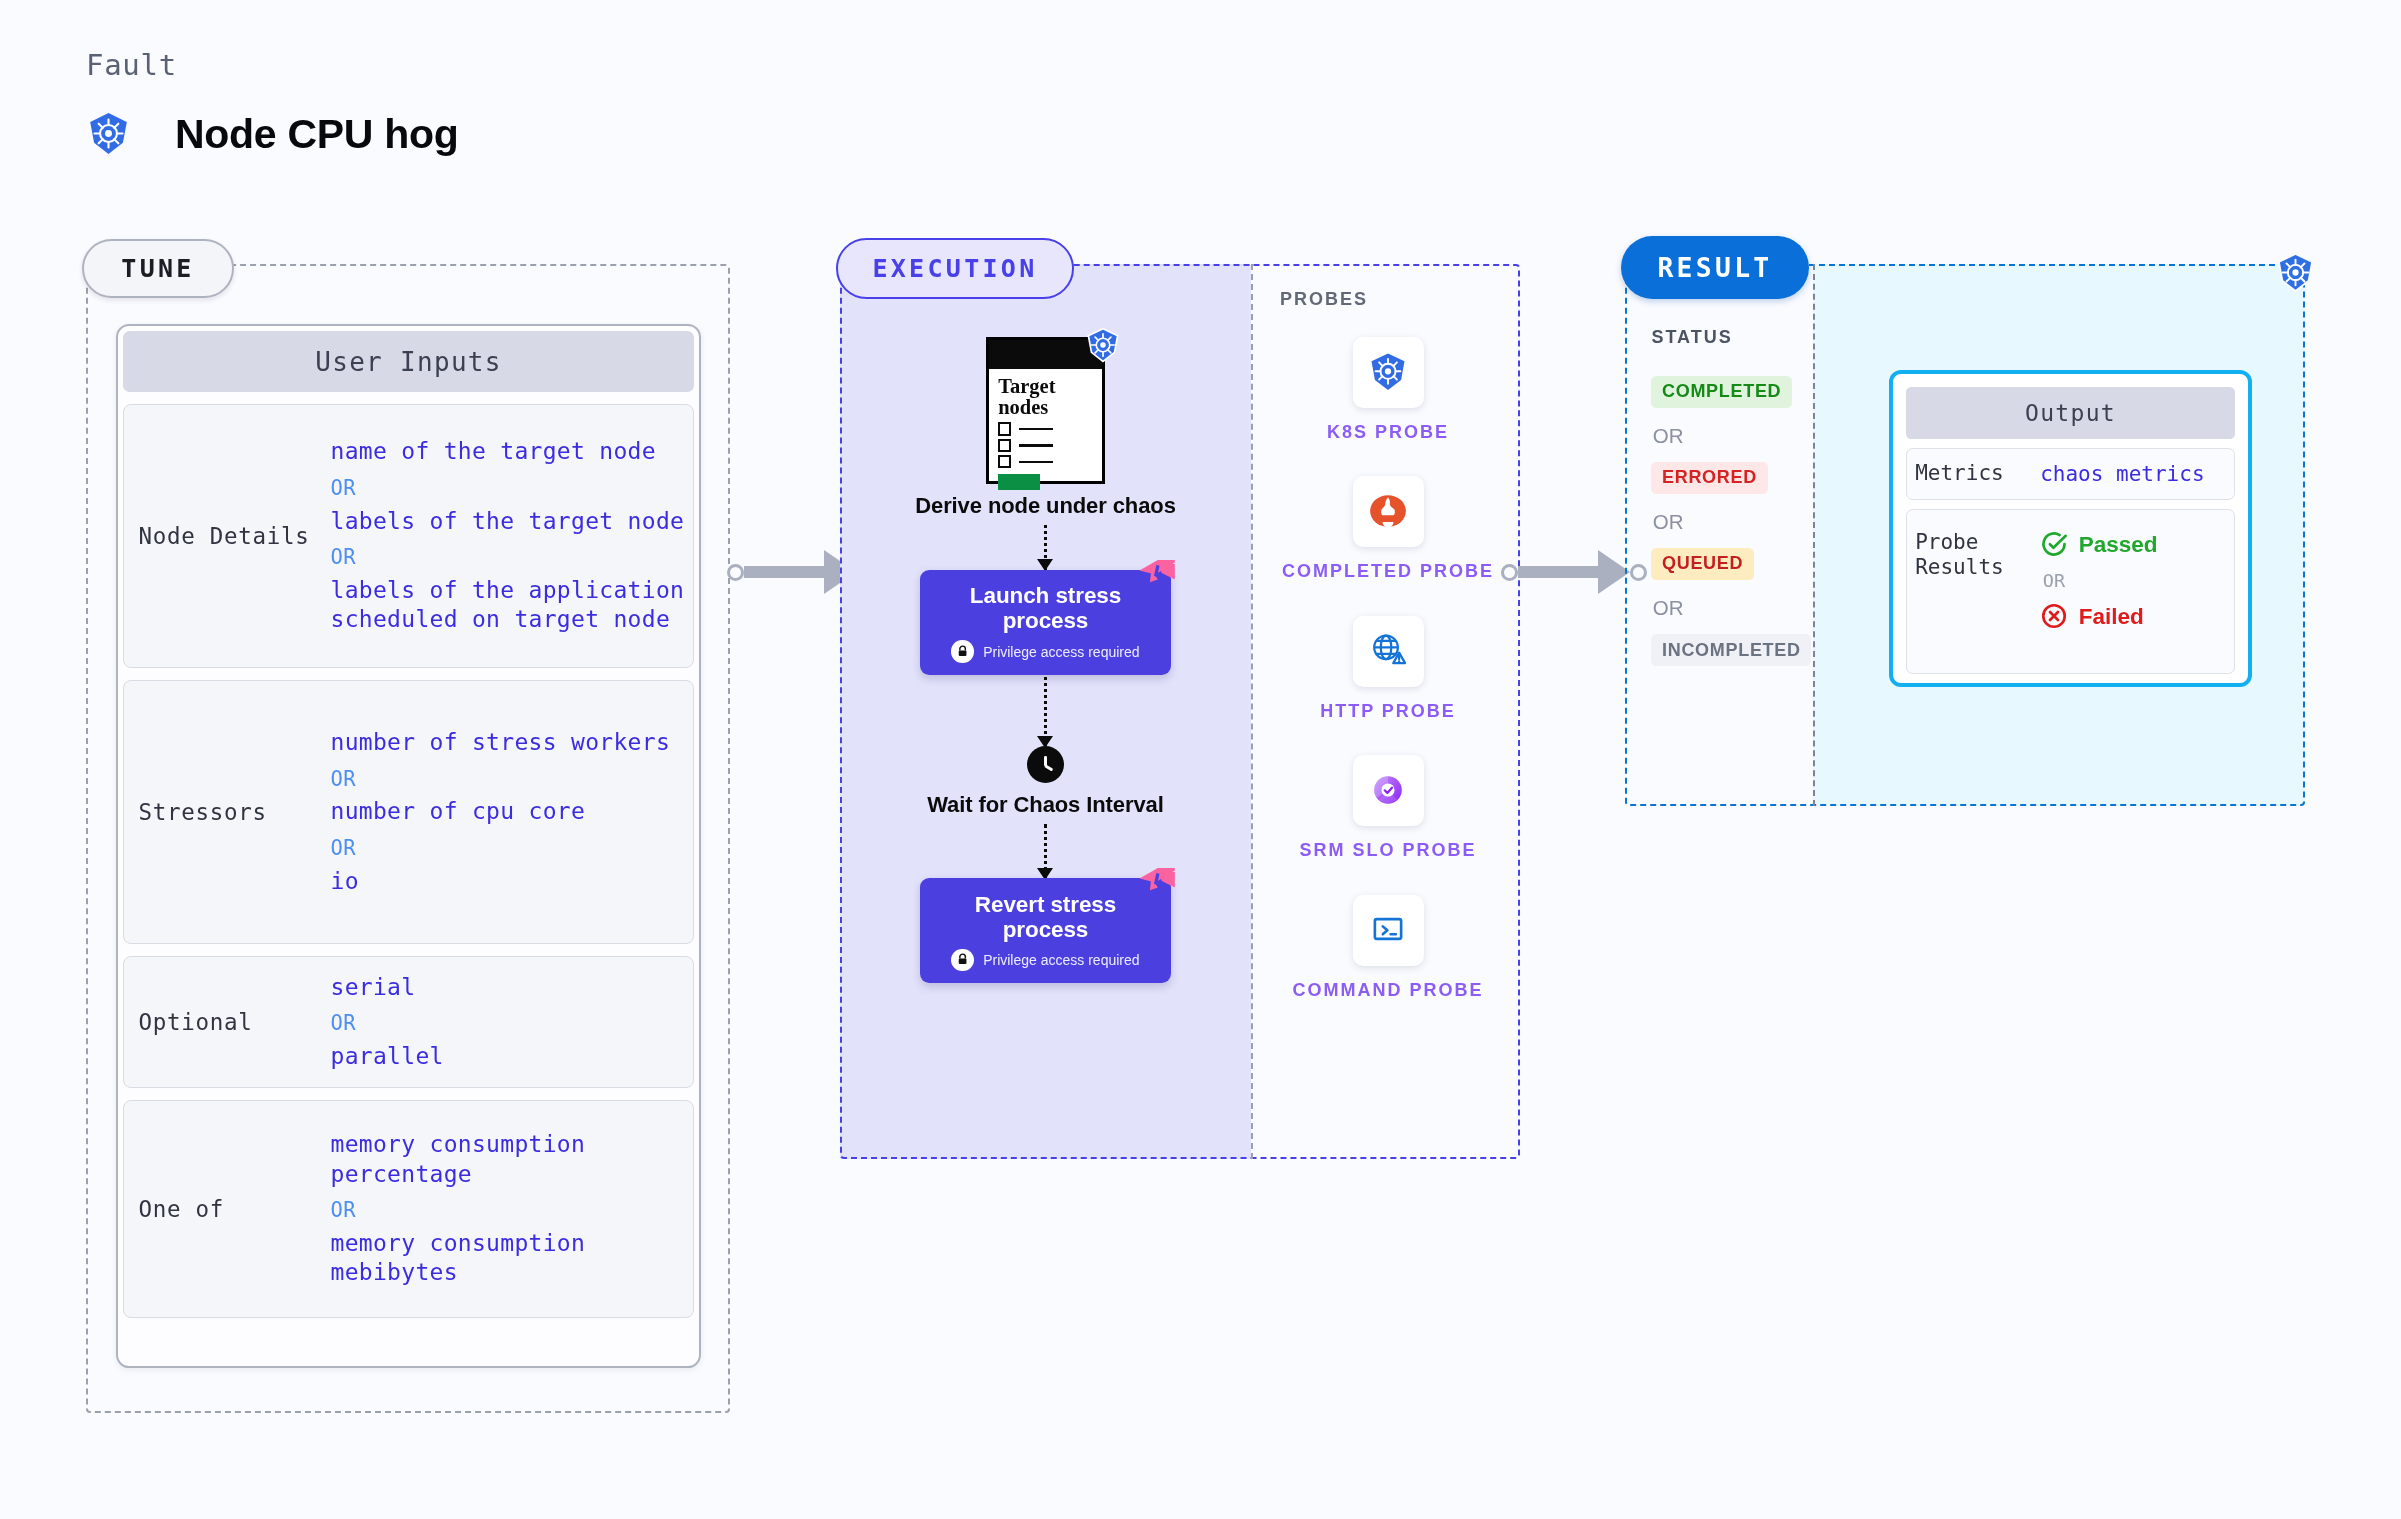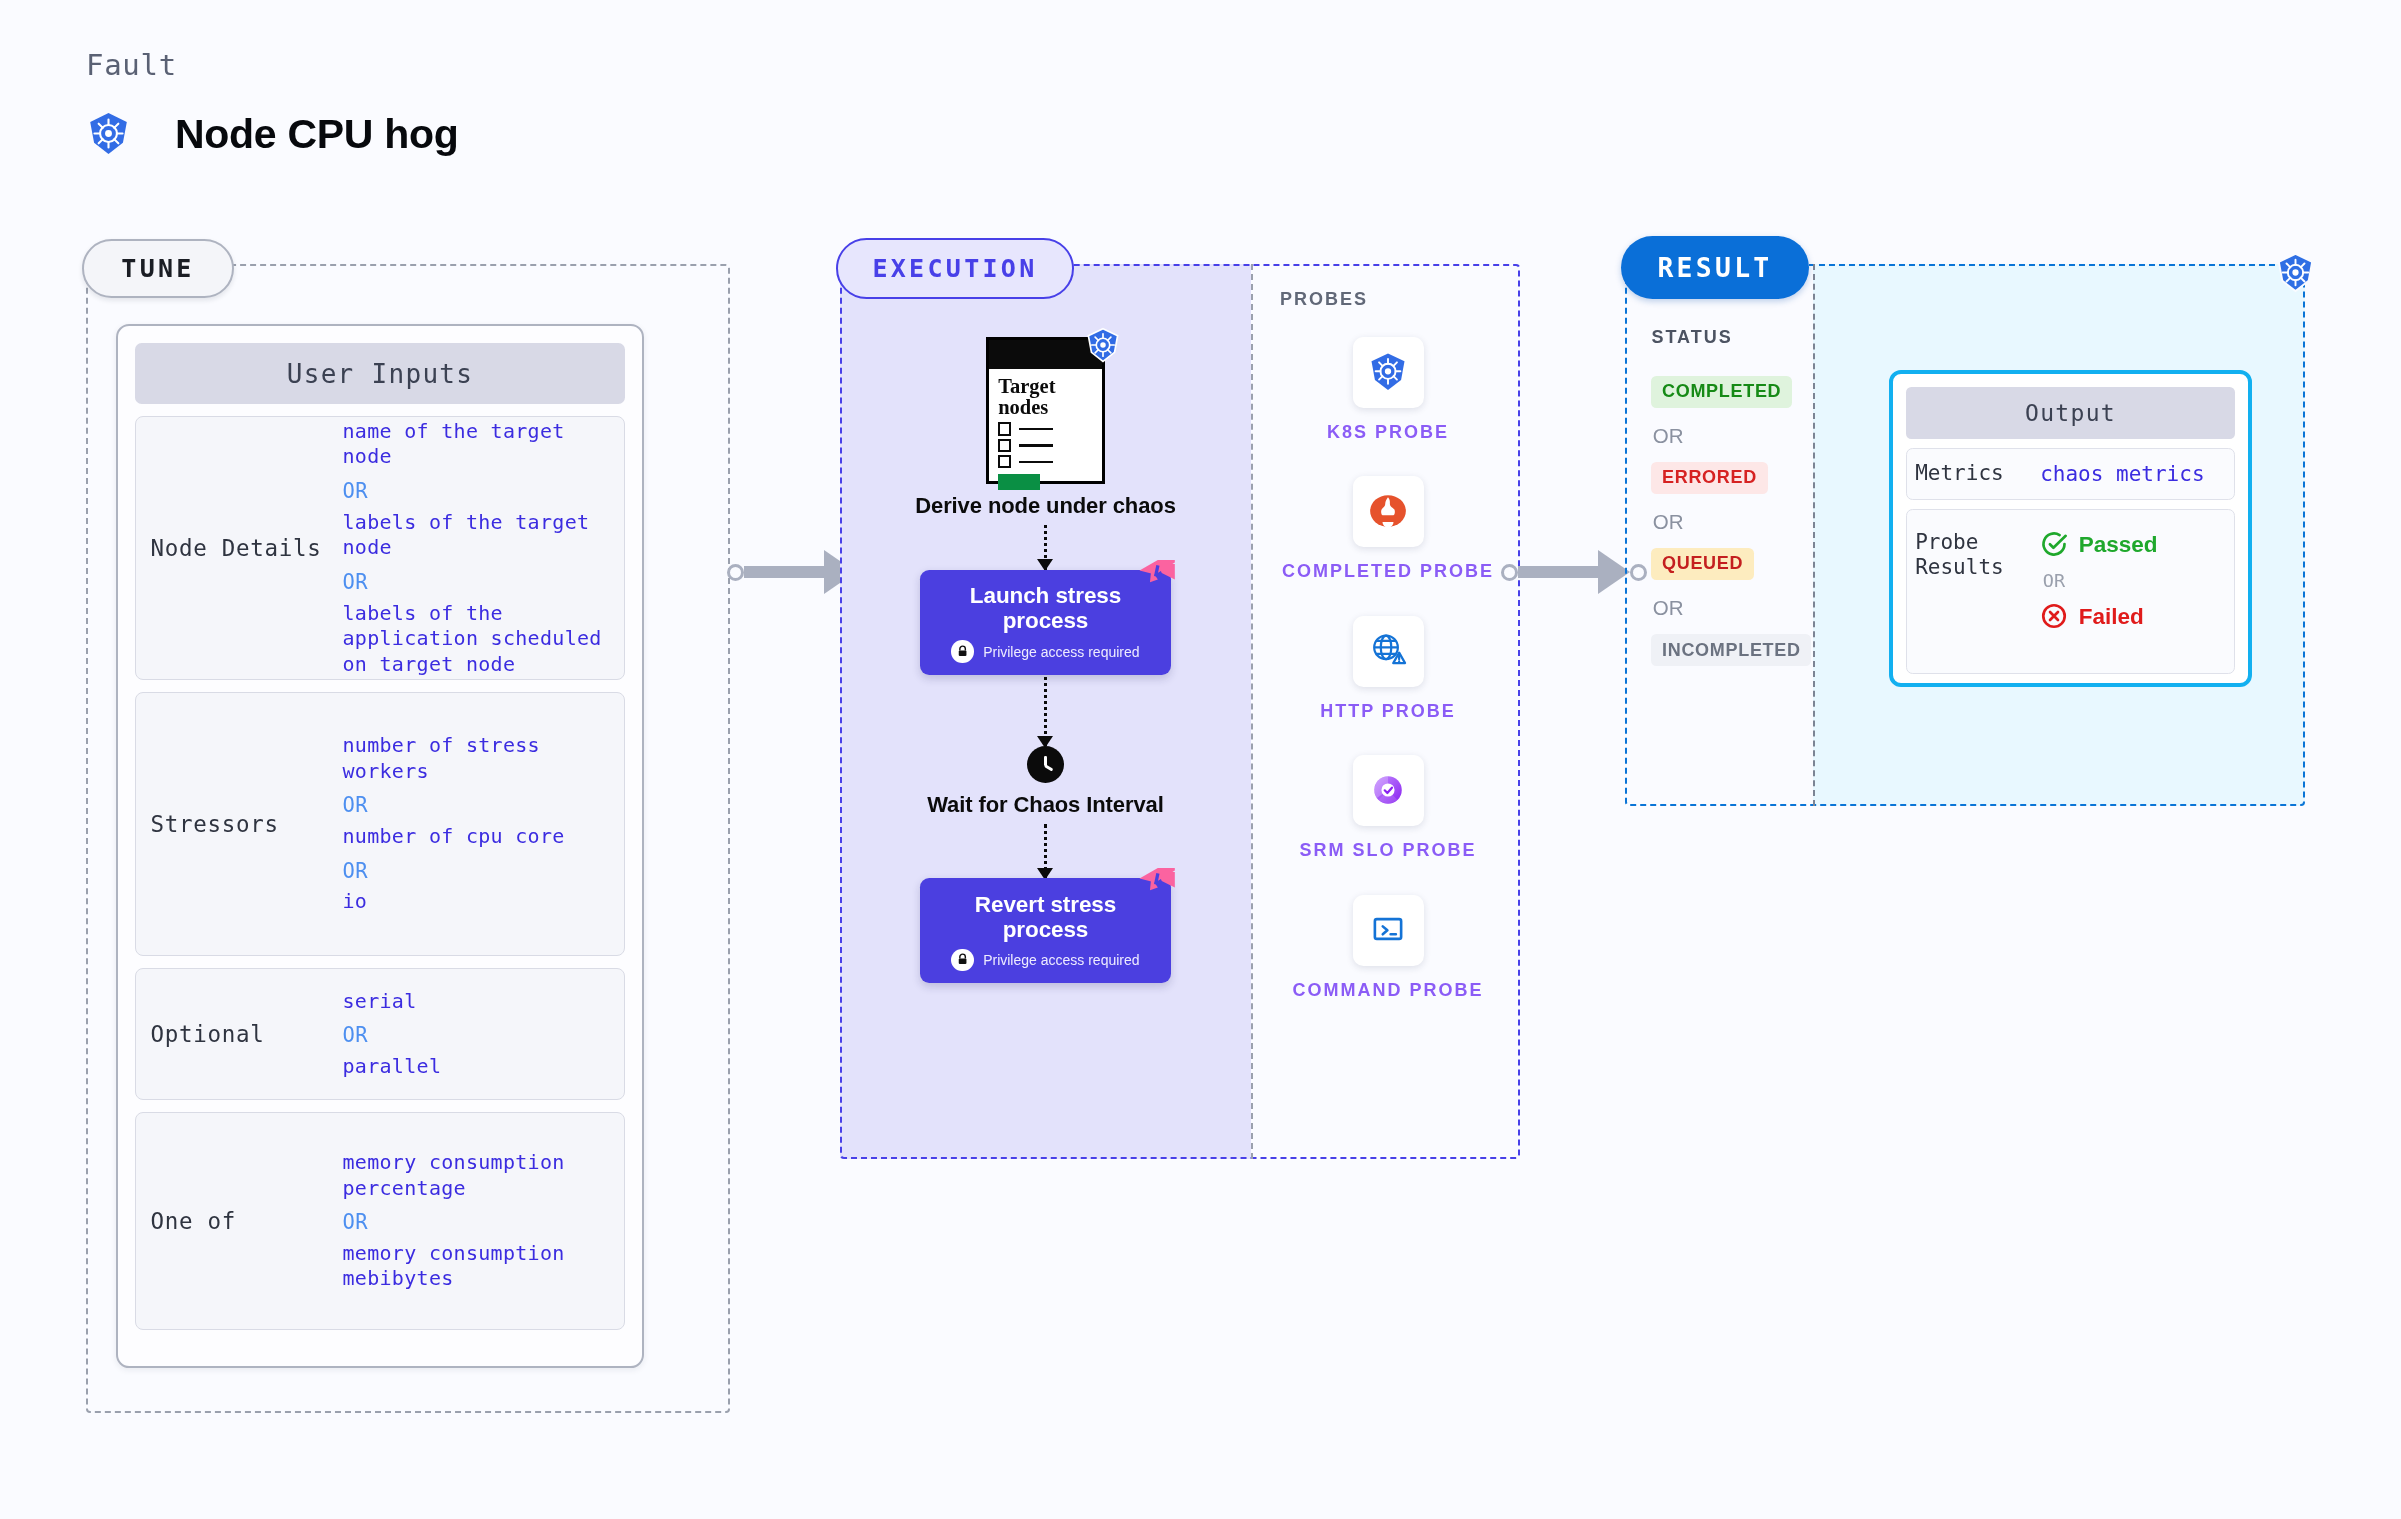--- a/index.html
+++ b/index.html
@@ -43,45 +43,45 @@
   #tune-region .region-box { border: 2.6px dashed #9aa0ad; background: transparent; }
   #tune-pill {
     left: -4px; top: -25px; width: 152px; height: 59px;
     background: #f4f5f9; border: 2.6px solid #aeb3c0;
     box-shadow: 0 2.6px 5.3px rgba(20,25,45,0.10);
   }
   #tune-pill span { font-size: 25px; color: #1a1d24; }
 
   
   .ui-card {
-    position: absolute; left: 116px; top: 324px; width: 528px; height: 1044px;
+    position: absolute; left: 116px; top: 324px; width: 585px; height: 1044px;
     background: #fdfdff; border: 2.6px solid #aeb3c0; border-radius: 13.2px;
     box-shadow: 0 2px 6px rgba(30,35,60,0.08);
-    padding: 17px;
+    padding: 5px;
   }
   .ui-head {
     height: 61px; background: #d8d9e6; border-radius: 6.6px;
     display: flex; align-items: center; justify-content: center;
     font-family: "DejaVu Sans Mono", monospace;
     font-size: 26px; color: #3b4152; letter-spacing: 1.3px;
   }
   .ui-row {
     margin-top: 12px; background: #f5f6fa; border: 1.3px solid #d9dbe5;
     border-radius: 8px; display: flex; align-items: center;
     padding: 14.5px 6.6px 14.5px 14.5px;
   }
   .ui-row .rlabel {
     width: 192px; flex: 0 0 192px;
     font-family: "DejaVu Sans Mono", monospace;
     font-size: 22.5px; color: #2f3440; letter-spacing: 0.7px;
   }
   .ui-row .rvals { flex: 1; }
   .ui-row .val {
     font-family: "DejaVu Sans Mono", monospace;
-    font-size: 20px; color: #3b2ce0; letter-spacing: 0.3px;
+    font-size: 23px; color: #3b2ce0; letter-spacing: 0.3px;
     line-height: 1.28; margin: 4px 0;
   }
   .ui-row .orx {
     font-family: "DejaVu Sans Mono", monospace;
     font-size: 20.5px; color: #4d8ff0; letter-spacing: 0.3px;
     margin: 9.2px 0 6.6px 0;
   }
   #row-node    { height: 264px; }
   #row-stress  { height: 264px; }
   #row-opt     { height: 132px; }

